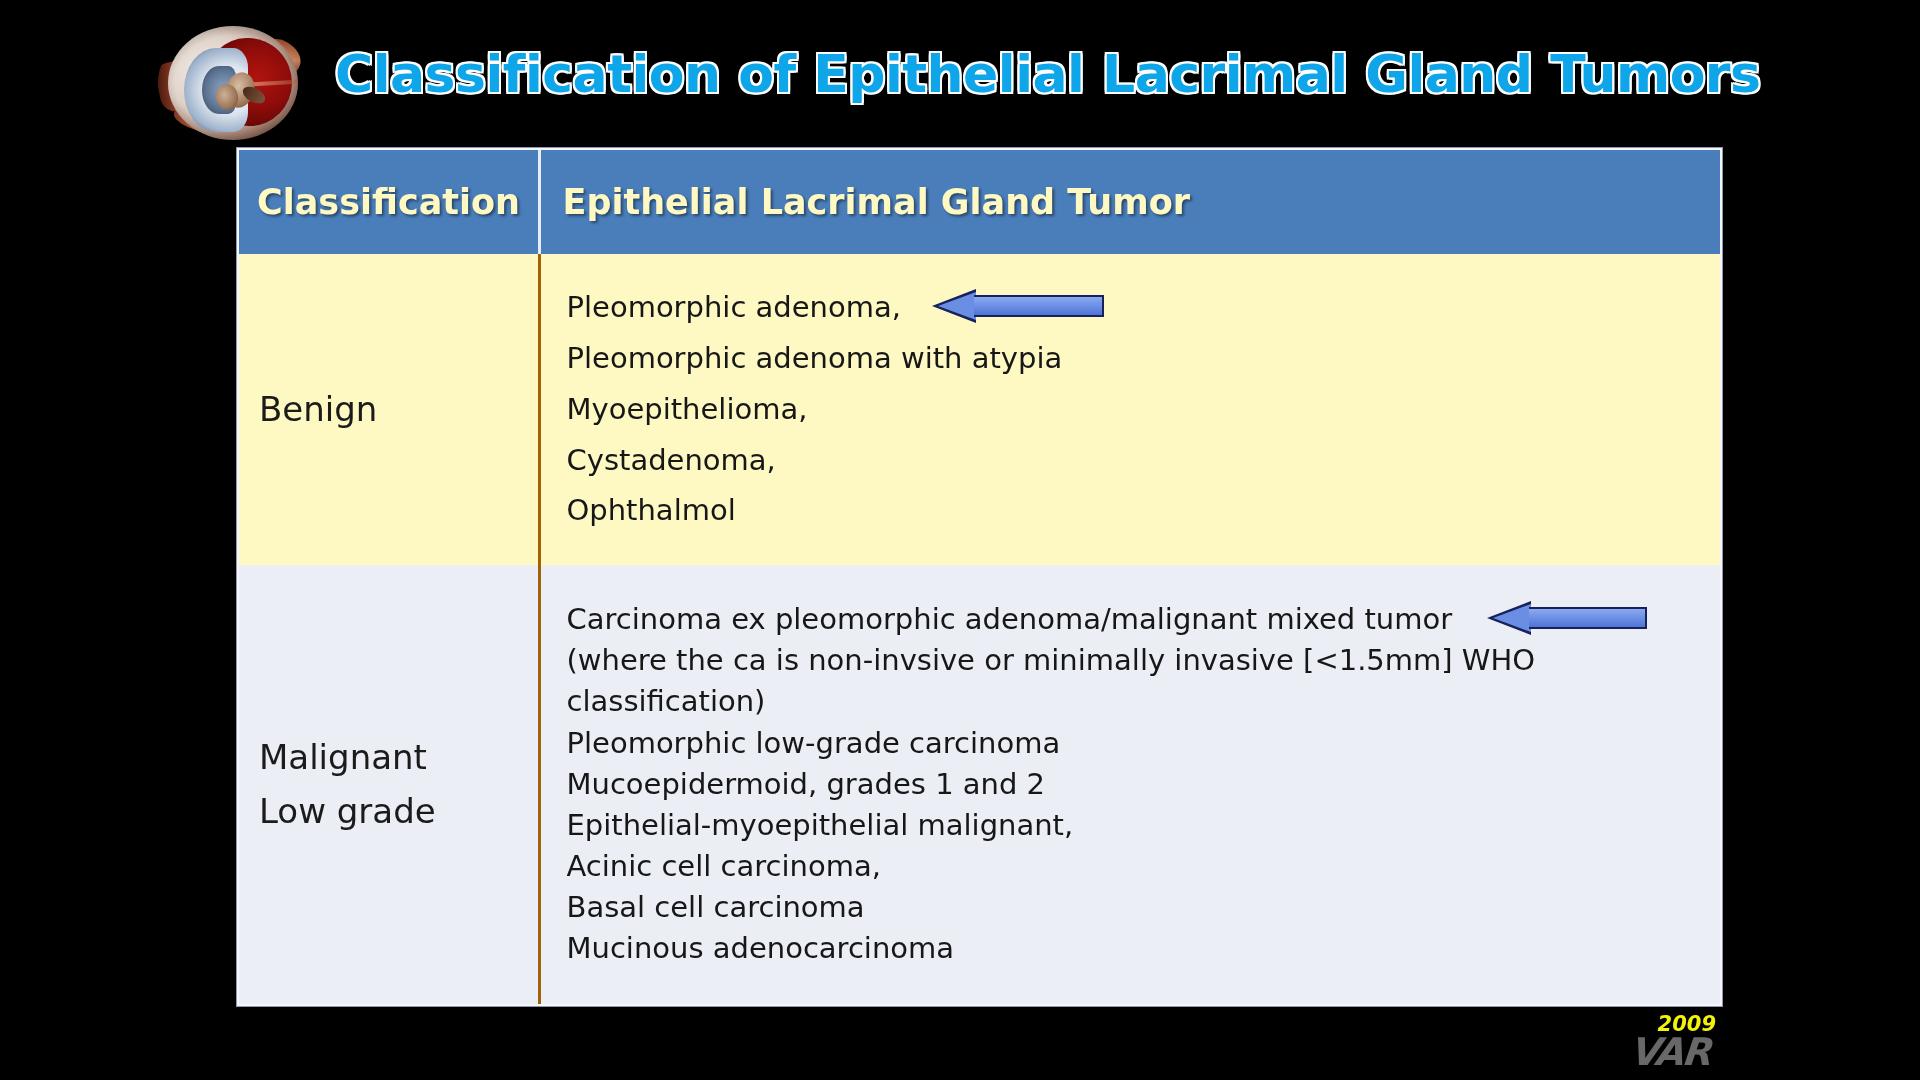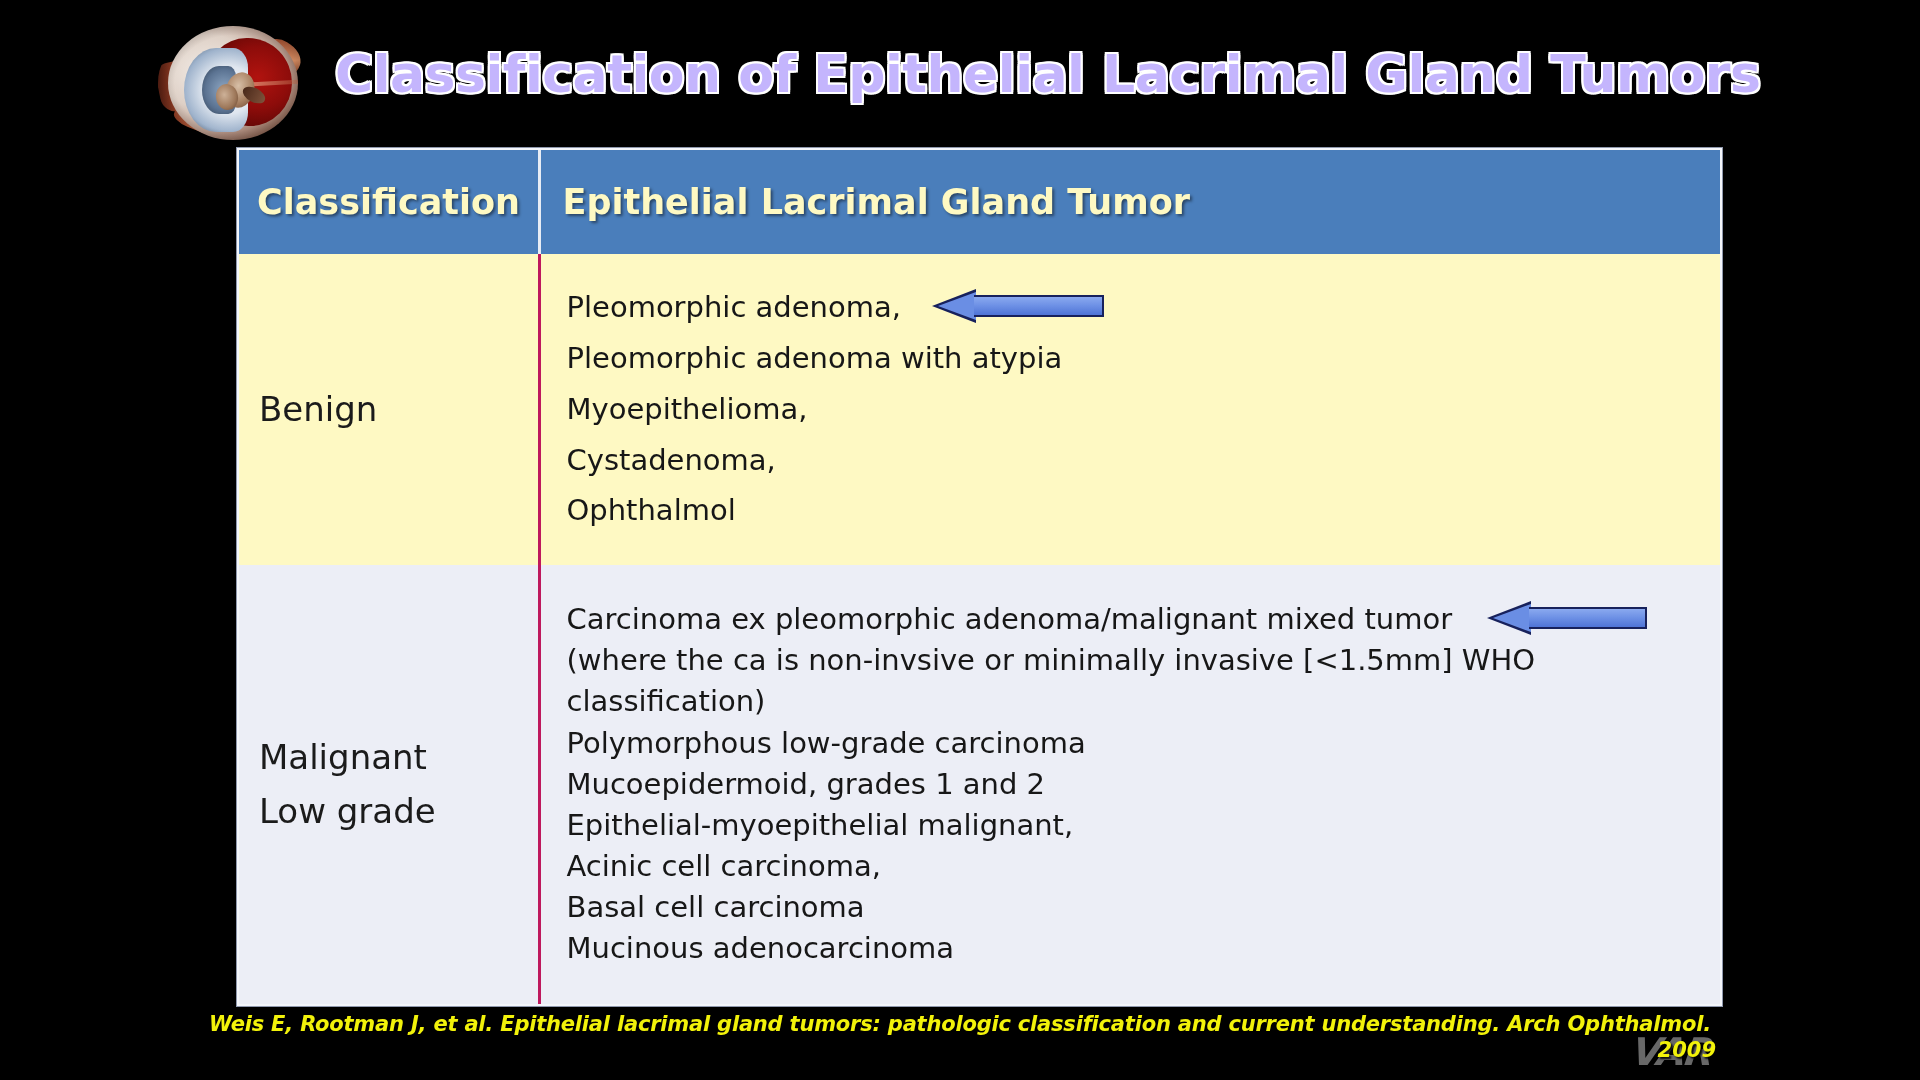--- a/index.html
+++ b/index.html
@@ -141,21 +141,21 @@
     background: radial-gradient(ellipse at 50% 50%, rgba(0,0,0,0) 55%, rgba(0,0,0,0.55) 100%);
   }
 
   #slide-title {
     position: absolute;
     left: 335px; top: 44px;
     font-size: 52px;
     font-weight: bold;
     font-family: "DejaVu Sans", sans-serif;
     letter-spacing: -0.5px;
-    color: #c4b5fd;
+    color: #0ea5e9;
     white-space: nowrap;
     text-shadow:
       -2px -2px 0 #ffffff,
        2px -2px 0 #ffffff,
       -2px  2px 0 #ffffff,
        2px  2px 0 #ffffff,
        0px -2px 0 #ffffff,
        0px  2px 0 #ffffff,
       -2px  0px 0 #ffffff,
        2px  0px 0 #ffffff,
@@ -203,21 +203,21 @@
     font-family: "DejaVu Sans", sans-serif;
   }
   tr.row-benign td { background: #fef9c3; }
   tr.row-malignant td { background: #eceef6; }
 
   td.cat {
     font-size: 34px;
     color: #1b1b1b;
     padding-left: 20px;
     vertical-align: middle;
-    border-right: 3px solid #be185d;
+    border-right: 3px solid #a16207;
     margin-left: 48px;
   }
   td.cat .catline { display: block; line-height: 1.6; }
 
   td.items {
     padding: 14px 0 14px 26px;
     font-size: 29px;
     color: #171717;
   }
   td.items .item {
@@ -379,33 +379,32 @@
             <span class="catline">Low grade</span>
           </td>
           <td class="items">
             <span class="item">
               <span>Carcinoma ex pleomorphic adenoma/malignant mixed tumor</span>
               <span class="arrow a2">
                 <span class="head"></span><span class="head-in"></span><span class="shaft"></span>
               </span>
             </span>
             <span class="item wrapline">(where the ca is non-invsive or minimally invasive [&lt;1.5mm] WHO classification)</span>
-            <span class="item">Polymorphous low-grade carcinoma</span>
+            <span class="item">Pleomorphic low-grade carcinoma</span>
             <span class="item">Mucoepidermoid, grades 1 and 2</span>
             <span class="item">Epithelial-myoepithelial malignant,</span>
             <span class="item">Acinic cell carcinoma,</span>
             <span class="item">Basal cell carcinoma</span>
             <span class="item">Mucinous adenocarcinoma</span>
           </td>
         </tr>
 
       </tbody>
     </table>
   </div>
 
   <div id="watermark">VAR</div>
 
   <div id="citation">
-    <span class="cite-line">Weis E, Rootman J, et al. Epithelial lacrimal gland tumors: pathologic classification and current understanding. Arch  Ophthalmol.</span>
     <span class="cite-year">2009</span>
   </div>
 
 </div>
 
 </body></html>

